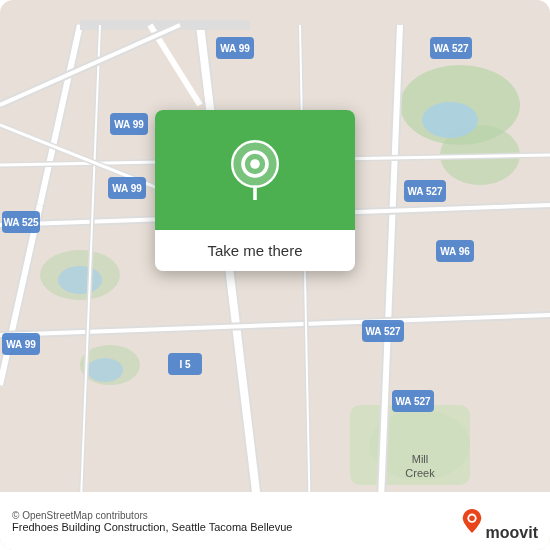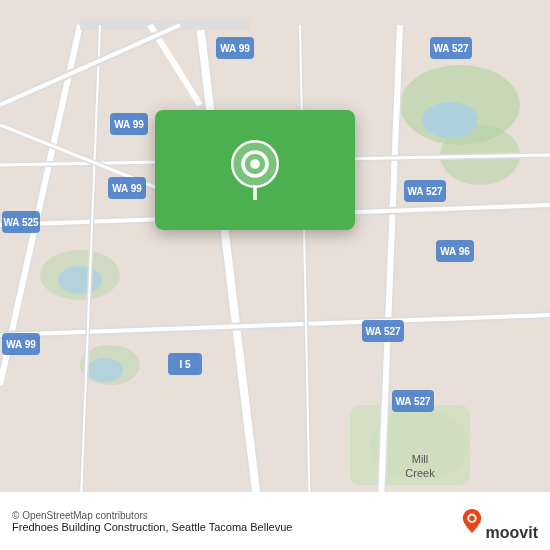--- a/index.html
+++ b/index.html
@@ -11,20 +11,21 @@
       font-family: Arial, sans-serif;
       position: relative;
     }
 
     #map-container {
       width: 550px;
       height: 550px;
       position: relative;
       background-color: #e8e0d8;
       overflow: hidden;
+      border-radius: 13px;
     }
 
     
     .map-bg {
       position: absolute;
       top: 0; left: 0;
       width: 100%; height: 100%;
     }
 
     
@@ -216,20 +217,23 @@
   <div class="popup-card">
     <div class="popup-green-area" style="background:#4CAF50;">
 
       <svg class="pin-icon" viewBox="0 0 40 50" xmlns="http://www.w3.org/2000/svg">
         <circle cx="20" cy="20" r="19" fill="rgba(255,255,255,0.25)" stroke="white" stroke-width="2"></circle>
         <circle cx="20" cy="20" r="10" fill="none" stroke="white" stroke-width="3"></circle>
         <line x1="20" y1="38" x2="20" y2="50" stroke="white" stroke-width="3"></line>
         <circle cx="20" cy="20" r="4" fill="white"></circle>
       </svg>
     </div>
+    <div class="popup-button-area">
+      <button class="take-me-there-btn">Take me there</button>
+    </div>
   </div>
 
   <div class="bottom-bar">
     <div class="bottom-left">
       <span class="attribution-text">© OpenStreetMap contributors</span>
       <span class="business-name">Fredhoes Building Construction, Seattle Tacoma Bellevue</span>
     </div>
     <div class="moovit-logo">
 
       <svg class="moovit-pin" viewBox="0 0 20 26" xmlns="http://www.w3.org/2000/svg">

